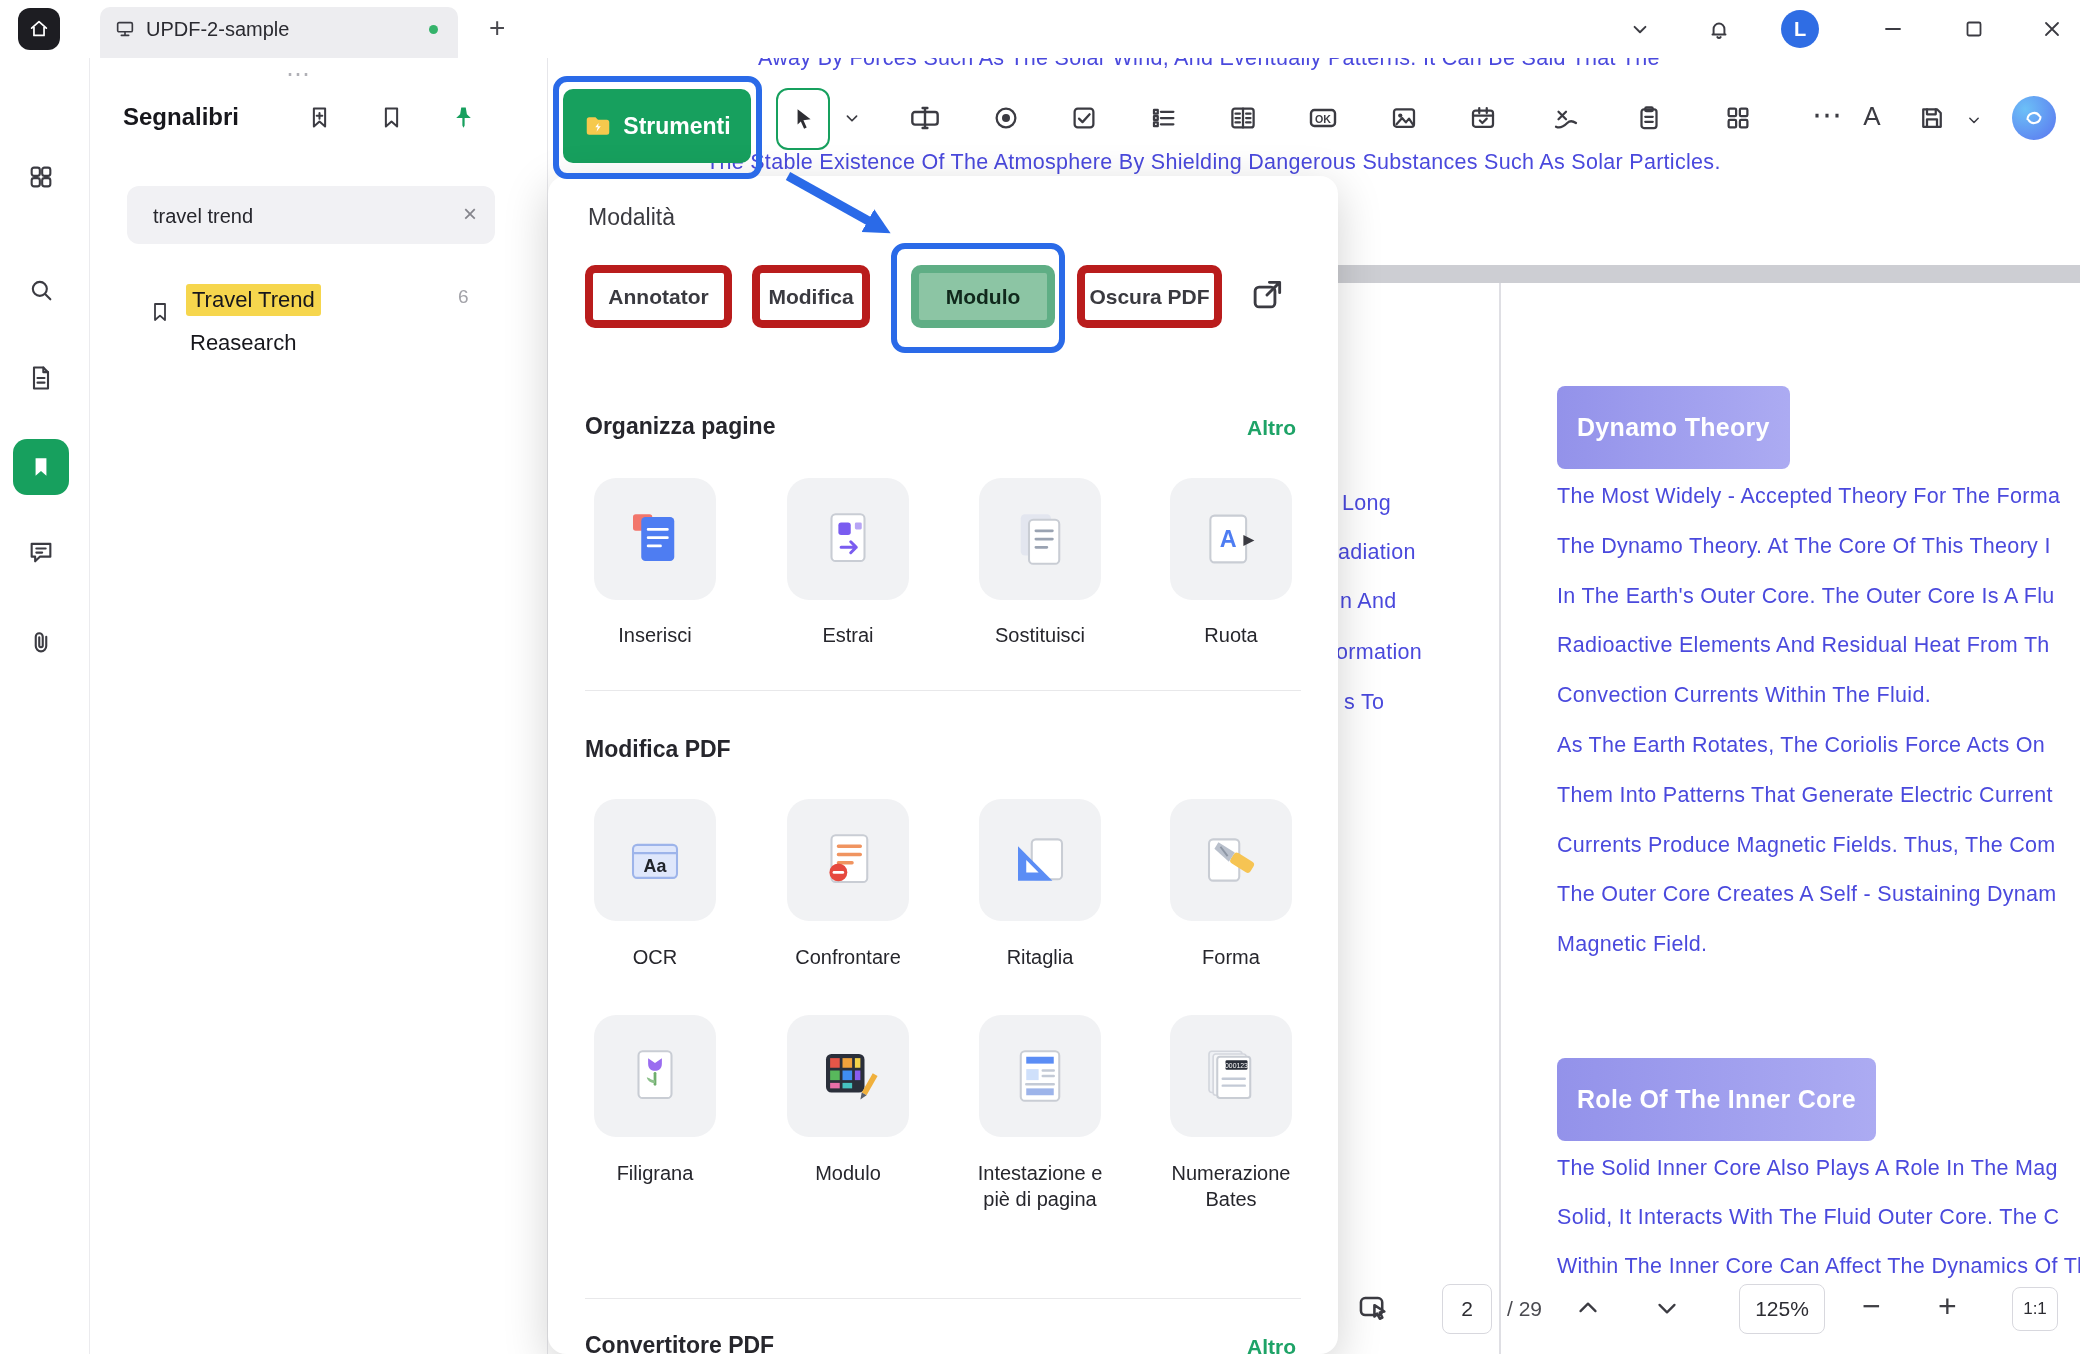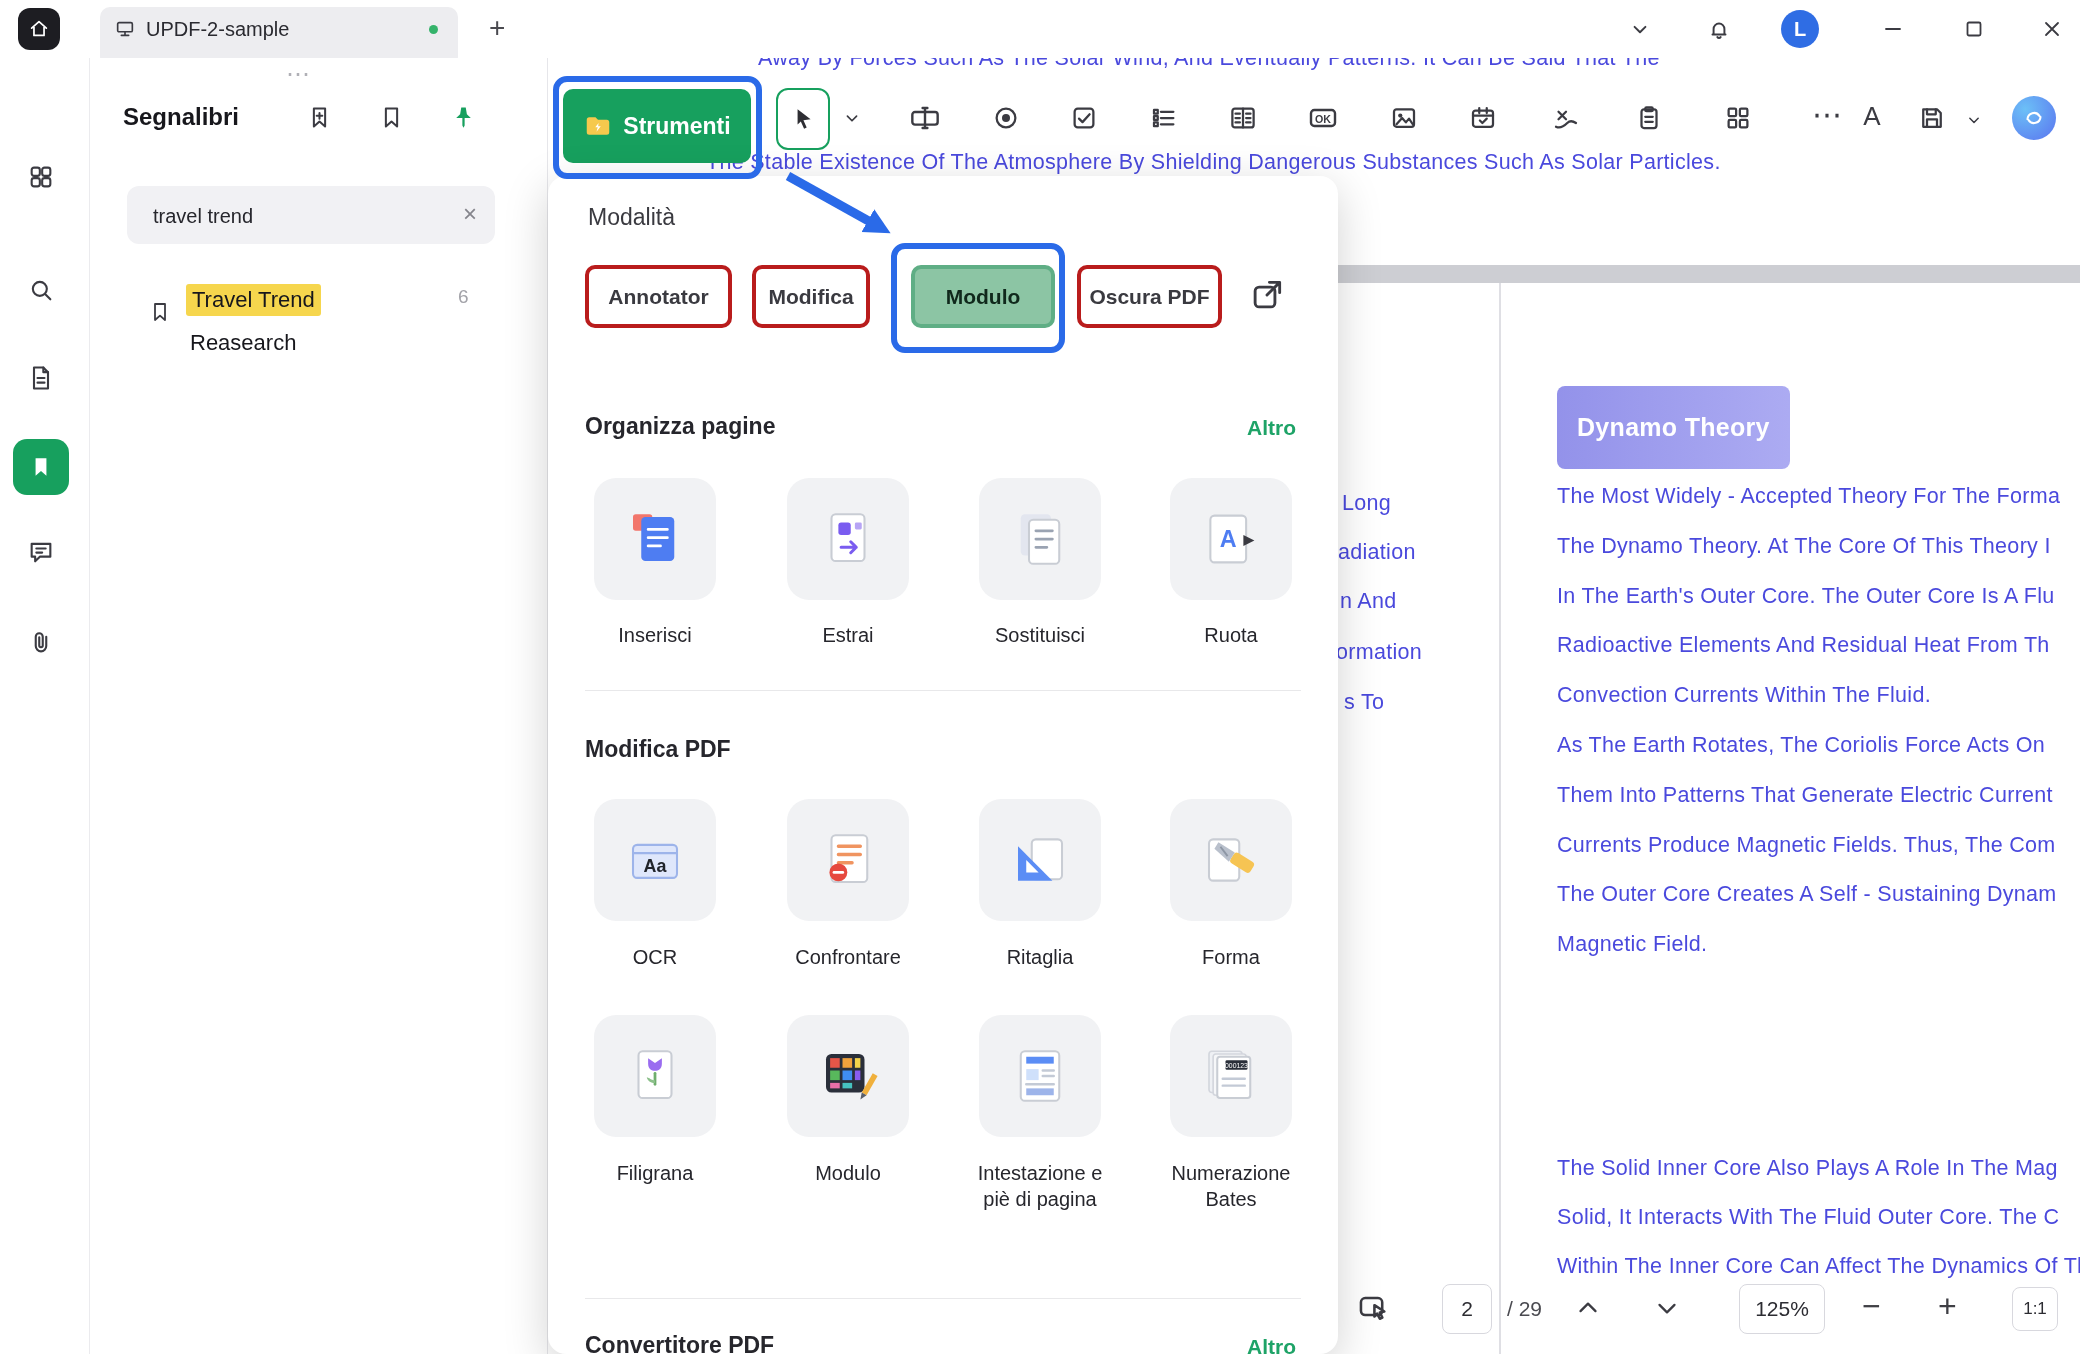--- a/index.html
+++ b/index.html
@@ -8,21 +8,21 @@
   svg{display:block;}
   .s{stroke:#3b3b42;stroke-width:1.8;fill:none;stroke-linecap:round;stroke-linejoin:round;}
   .sw{stroke:#fff;stroke-width:1.9;fill:none;stroke-linecap:round;stroke-linejoin:round;}
   .docline{position:absolute;white-space:nowrap;color:#4a49dd;font-size:21.5px;letter-spacing:.3px;}
   .badge{position:absolute;height:49px;line-height:49px;padding:17px 20px;border-radius:8px;
          background:linear-gradient(90deg,#9392ea,#acabf2);color:#fff;font-size:25px;font-weight:bold;letter-spacing:.3px;}
   .tbicon{position:absolute;width:44px;height:44px;display:flex;align-items:center;justify-content:center;}
   .railic{position:absolute;left:27px;width:28px;height:28px;display:flex;align-items:center;justify-content:center;}
   .tile{position:absolute;width:122px;height:122px;background:#f1f2f4;border-radius:22px;display:flex;align-items:center;justify-content:center;}
   .tlabel{position:absolute;width:140px;text-align:center;font-size:20px;line-height:26px;color:#26262c;}
-  .mode-btn{position:absolute;top:89px;height:63px;background:#fff;border:4px solid #b91c1c;border-radius:10px;
+  .mode-btn{position:absolute;top:89px;height:63px;background:#fff;border:8px solid #b91c1c;border-radius:10px;
             display:flex;align-items:center;justify-content:center;font-size:21px;font-weight:600;color:#3a3a40;box-sizing:border-box;}
   .sec-title{position:absolute;left:37px;font-size:23px;font-weight:bold;color:#26262c;}
   .altro{position:absolute;right:42px;font-size:21px;font-weight:600;color:#1ea367;}
   .divline{position:absolute;left:37px;right:37px;height:1px;background:#e8e8ea;}
   .sbbox{position:absolute;top:1284px;height:50px;background:#fff;border:1.5px solid #d8d8de;border-radius:8px;
          box-sizing:border-box;display:flex;align-items:center;justify-content:center;font-size:21px;color:#2c2c32;}
   .annot{position:absolute;border:6px solid #2a6ae8;border-radius:14px;z-index:60;box-sizing:border-box;}
 </style>
 </head>
 <body>
@@ -51,20 +51,21 @@
       <div class="docline" style="position:static;">In The Earth's Outer Core. The Outer Core Is A Flu</div>
       <div class="docline" style="position:static;">Radioactive Elements And Residual Heat From Th</div>
       <div class="docline" style="position:static;">Convection Currents Within The Fluid.</div>
       <div class="docline" style="position:static;">As The Earth Rotates, The Coriolis Force Acts On</div>
       <div class="docline" style="position:static;">Them Into Patterns That Generate Electric Current</div>
       <div class="docline" style="position:static;">Currents Produce Magnetic Fields. Thus, The Com</div>
       <div class="docline" style="position:static;">The Outer Core Creates A Self - Sustaining Dynam</div>
       <div class="docline" style="position:static;">Magnetic Field.</div>
     </div>
 
+    <div class="badge" style="left:1009px;top:1000px;">Role Of The Inner Core</div>
     <div class="abs" style="left:1009px;top:1086px;width:560px;line-height:49px;">
       <div class="docline" style="position:static;">The Solid Inner Core Also Plays A Role In The Mag</div>
       <div class="docline" style="position:static;">Solid, It Interacts With The Fluid Outer Core. The C</div>
       <div class="docline" style="position:static;">Within The Inner Core Can Affect The Dynamics Of The</div>
     </div>
   </div>
 
   <div class="tbicon" style="left:1351px;top:1286px;">
     <svg width="34" height="34" viewBox="0 0 24 24">
         <rect class="s" x="3.5" y="5" width="15" height="12" rx="3"></rect>

